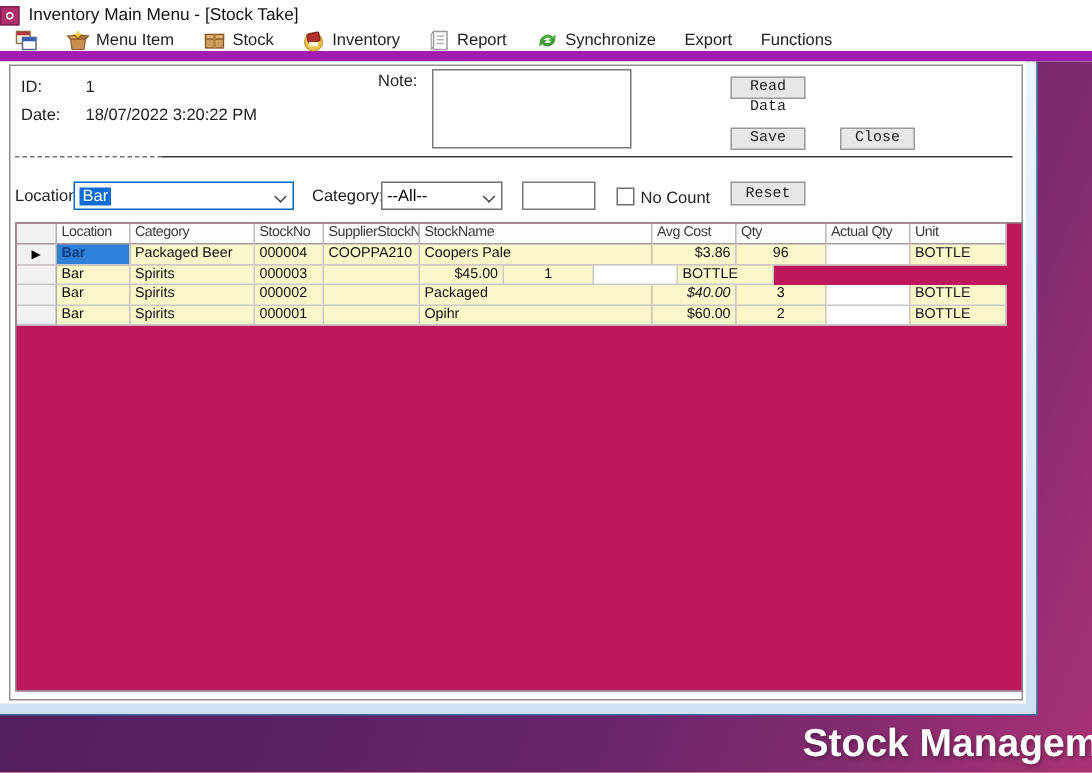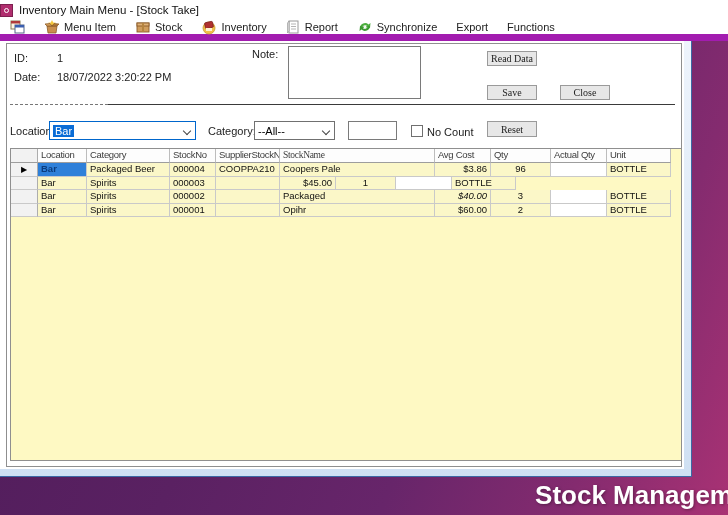--- a/index.html
+++ b/index.html
@@ -35,41 +35,41 @@
   .form-white { position:absolute; left:0; top:0; width:684px; height:428px; background:#fff; }
   .form-border { position:absolute; left:6px; top:2px; width:676px; height:424px;
     border:1px solid #8f8f8f; }
 
   .lbl { position:absolute; font-size:11px; color:#222; white-space:nowrap; }
 
   .note-box { position:absolute; left:288px; top:5px; width:133px; height:53px;
     border:1px solid #7a7a7a; background:#fff; resize:none; font-family:"Liberation Sans",sans-serif; font-size:11px; }
 
   .btn { position:absolute; height:15px; width:50px; background:#e7e7e7; border:1px solid #9a9a9a;
-    font-size:10px; color:#222; text-align:center; line-height:13px; font-family:Liberation Serif, serif; padding:0; }
+    font-size:10px; color:#222; text-align:center; line-height:13px; font-family:Liberation Mono, monospace; padding:0; }
 
   .sep-dash { position:absolute; left:10px; top:63px; width:98px; border-top:1px dashed #777; }
   .sep-solid { position:absolute; left:108px; top:63px; width:567px; border-top:1px solid #3a3a3a; }
 
   .combo { position:absolute; height:19px; background:#fff; border:1px solid #707070;
     font-size:11px; display:flex; align-items:center; padding-left:3px; }
   .combo.focused { border-color:#0066cc; }
   .combo .sel { background:#0a6cd6; color:#fff; padding:0 2px; }
   .combo .chev { position:absolute; right:5px; top:6px; width:6px; height:6px;
     border-left:1.5px solid #444; border-bottom:1.5px solid #444; transform:rotate(-45deg); }
   .textbox { position:absolute; left:348px; top:80px; width:49px; height:19px;
     border:1px solid #7a7a7a; background:#fff; font-size:11px; padding:0 2px;
     font-family:"Liberation Sans",sans-serif; }
 
   .checkbox { position:absolute; left:411px; top:84px; width:12px; height:12px;
     border:1px solid #707070; background:#fff; }
 
   
   .grid { position:absolute; left:10px; top:107px; width:672px; height:313px;
-    border:1px solid #8f8f8f; background:#fef9c3; overflow:hidden; font-size:9.5px; }
+    border:1px solid #8f8f8f; background:#be185d; overflow:hidden; font-size:9.5px; }
   .g-row { display:flex; height:13.5px; }
   .g-row.head { height:14px; }
   .g-cell { flex:none; border-right:1px solid #c9c9c9; border-bottom:1px solid #c9c9c9;
     padding:0px 3px; line-height:12.5px; white-space:nowrap; overflow:hidden; color:#111; background:#fbf7c8; }
   .head .g-cell { background:#fdfdfd; color:#3c3c3c; letter-spacing:-0.3px; border-right-color:#bdbdbd; border-bottom-color:#9d9d9d; }
   .g-cell.rowhdr { background:#f2f2f2; border-right-color:#adadad; text-align:center; padding:0; }
   .g-cell.white { background:#fff; }
   .g-cell.selected { background:#2f80d9; color:#0b3c7e; font-weight:bold; }
   .g-cell.r { text-align:right; }
   .g-cell.c { text-align:center; }
@@ -194,21 +194,21 @@
 
       <button class="btn" style="left:487px; top:80px; height:16px;">Reset</button>
 
       <div class="grid" id="grid">
           <div class="g-row head">
             <div class="g-cell rowhdr" style="width: 27px;"></div>
             <div class="g-cell" style="width: 49px;">Location</div>
             <div class="g-cell" style="width: 83px;">Category</div>
             <div class="g-cell" style="width: 46px;">StockNo</div>
             <div class="g-cell" style="width: 64px;">SupplierStockNo</div>
-            <div class="g-cell" style="width: 155px; font-family: Liberation Serif, serif;">StockName</div>
+            <div class="g-cell" style="width: 155px;">StockName</div>
             <div class="g-cell" style="width: 56px;">Avg Cost</div>
             <div class="g-cell" style="width: 60px;">Qty</div>
             <div class="g-cell" style="width: 56px;">Actual Qty</div>
             <div class="g-cell" style="width: 64px;">Unit</div>
           </div>
           <div class="g-row">
             <div class="g-cell rowhdr" style="width: 27px;"><span class="arrow">▶</span></div>
             <div class="g-cell selected" style="width: 49px;">Bar</div>
             <div class="g-cell " style="width: 83px;">Packaged Beer</div>
             <div class="g-cell " style="width: 46px;">000004</div>

